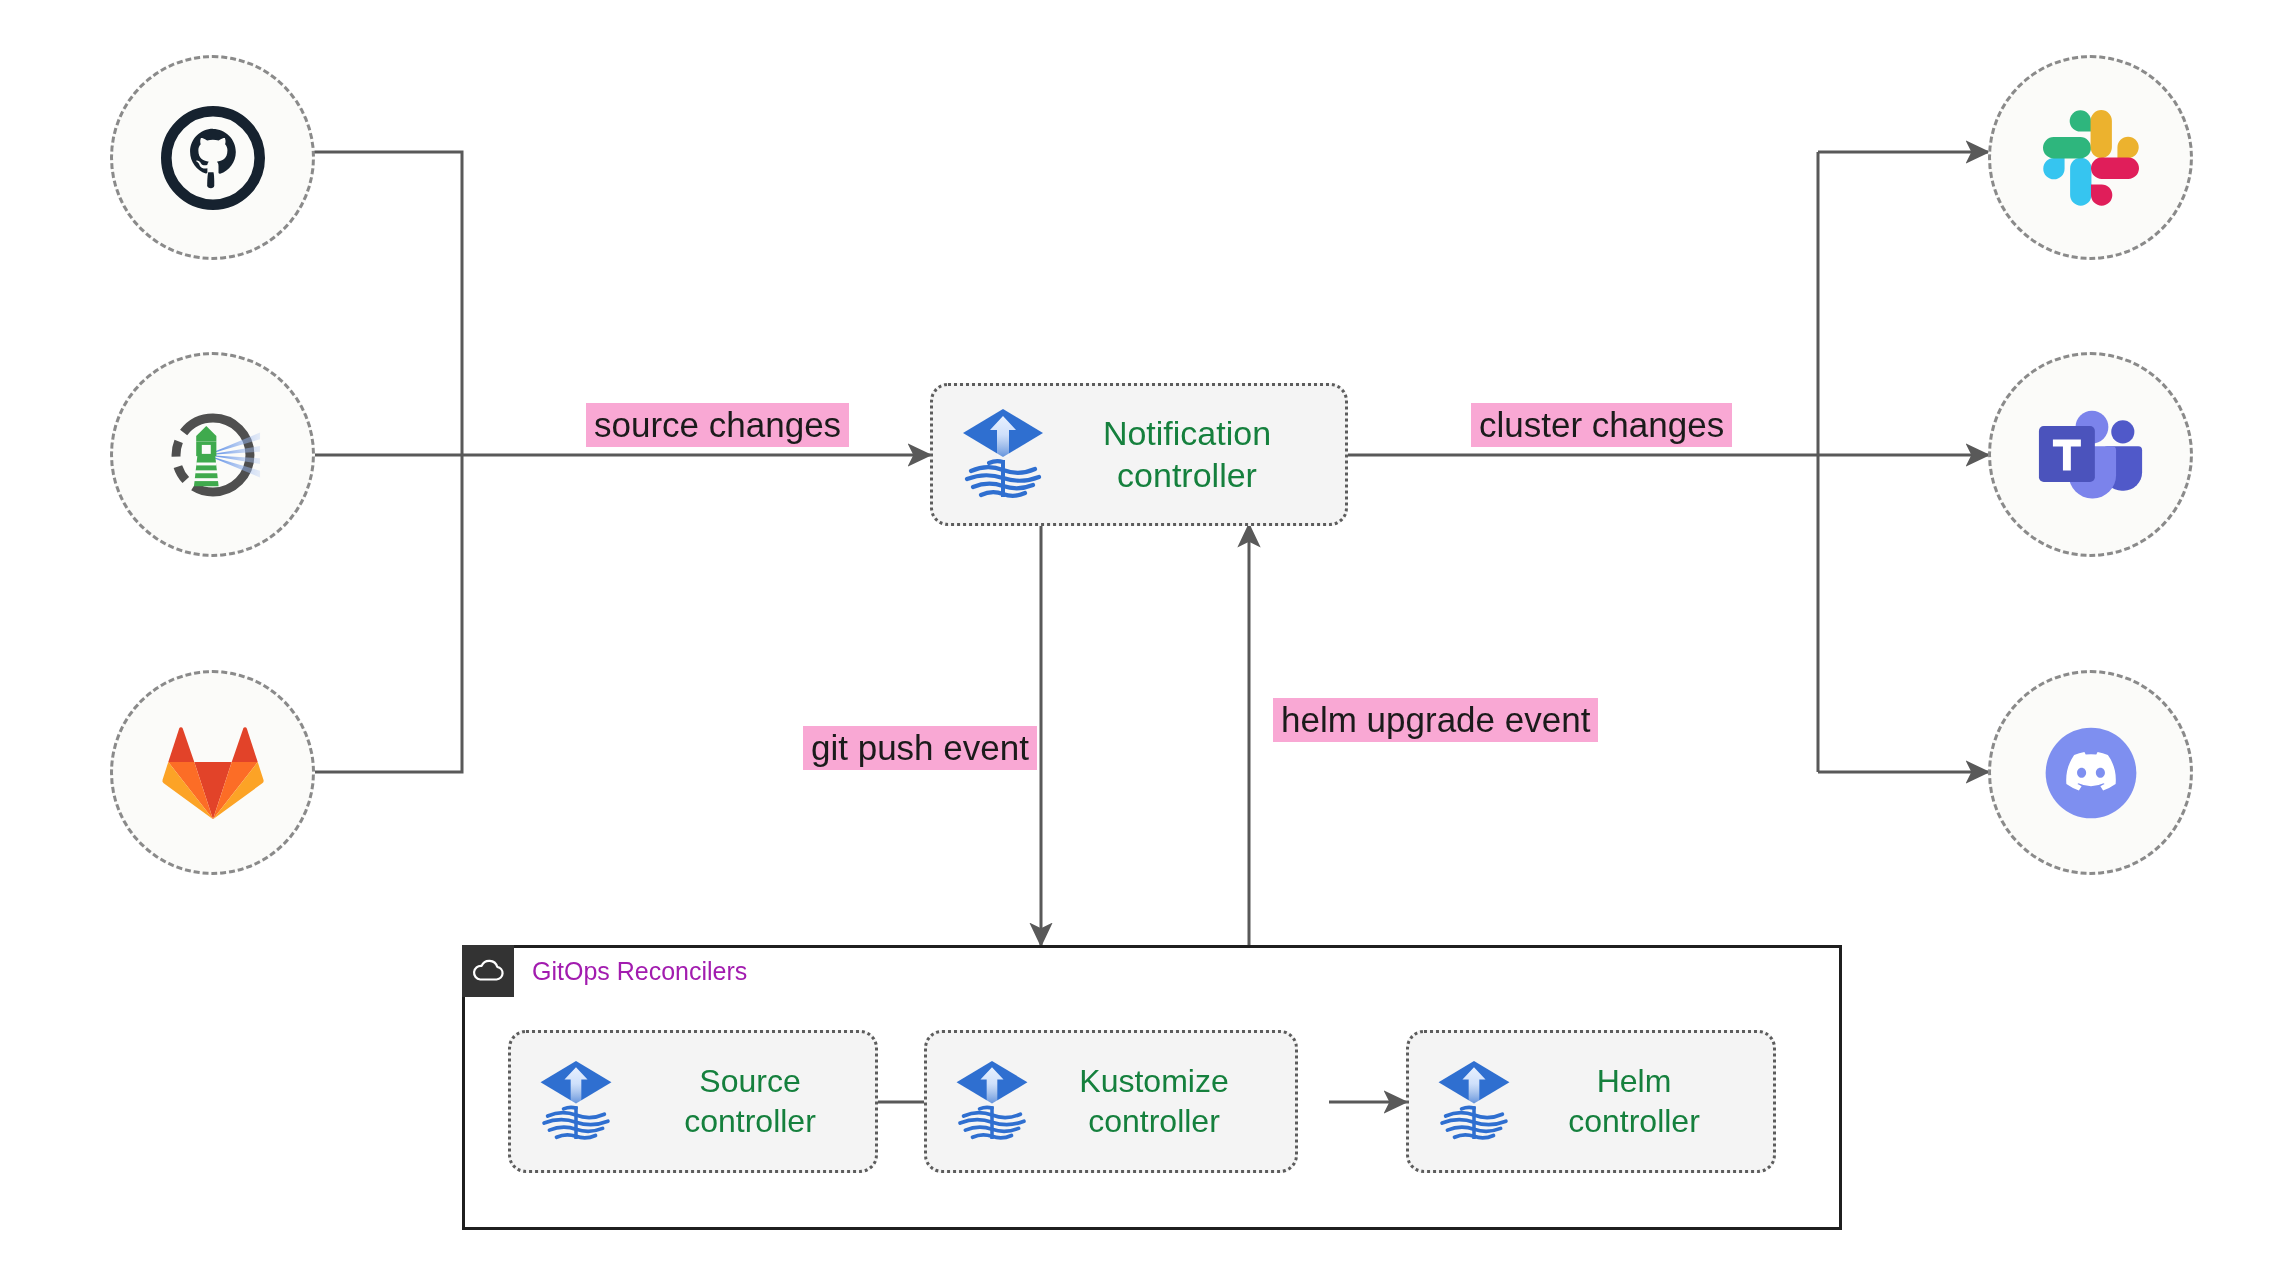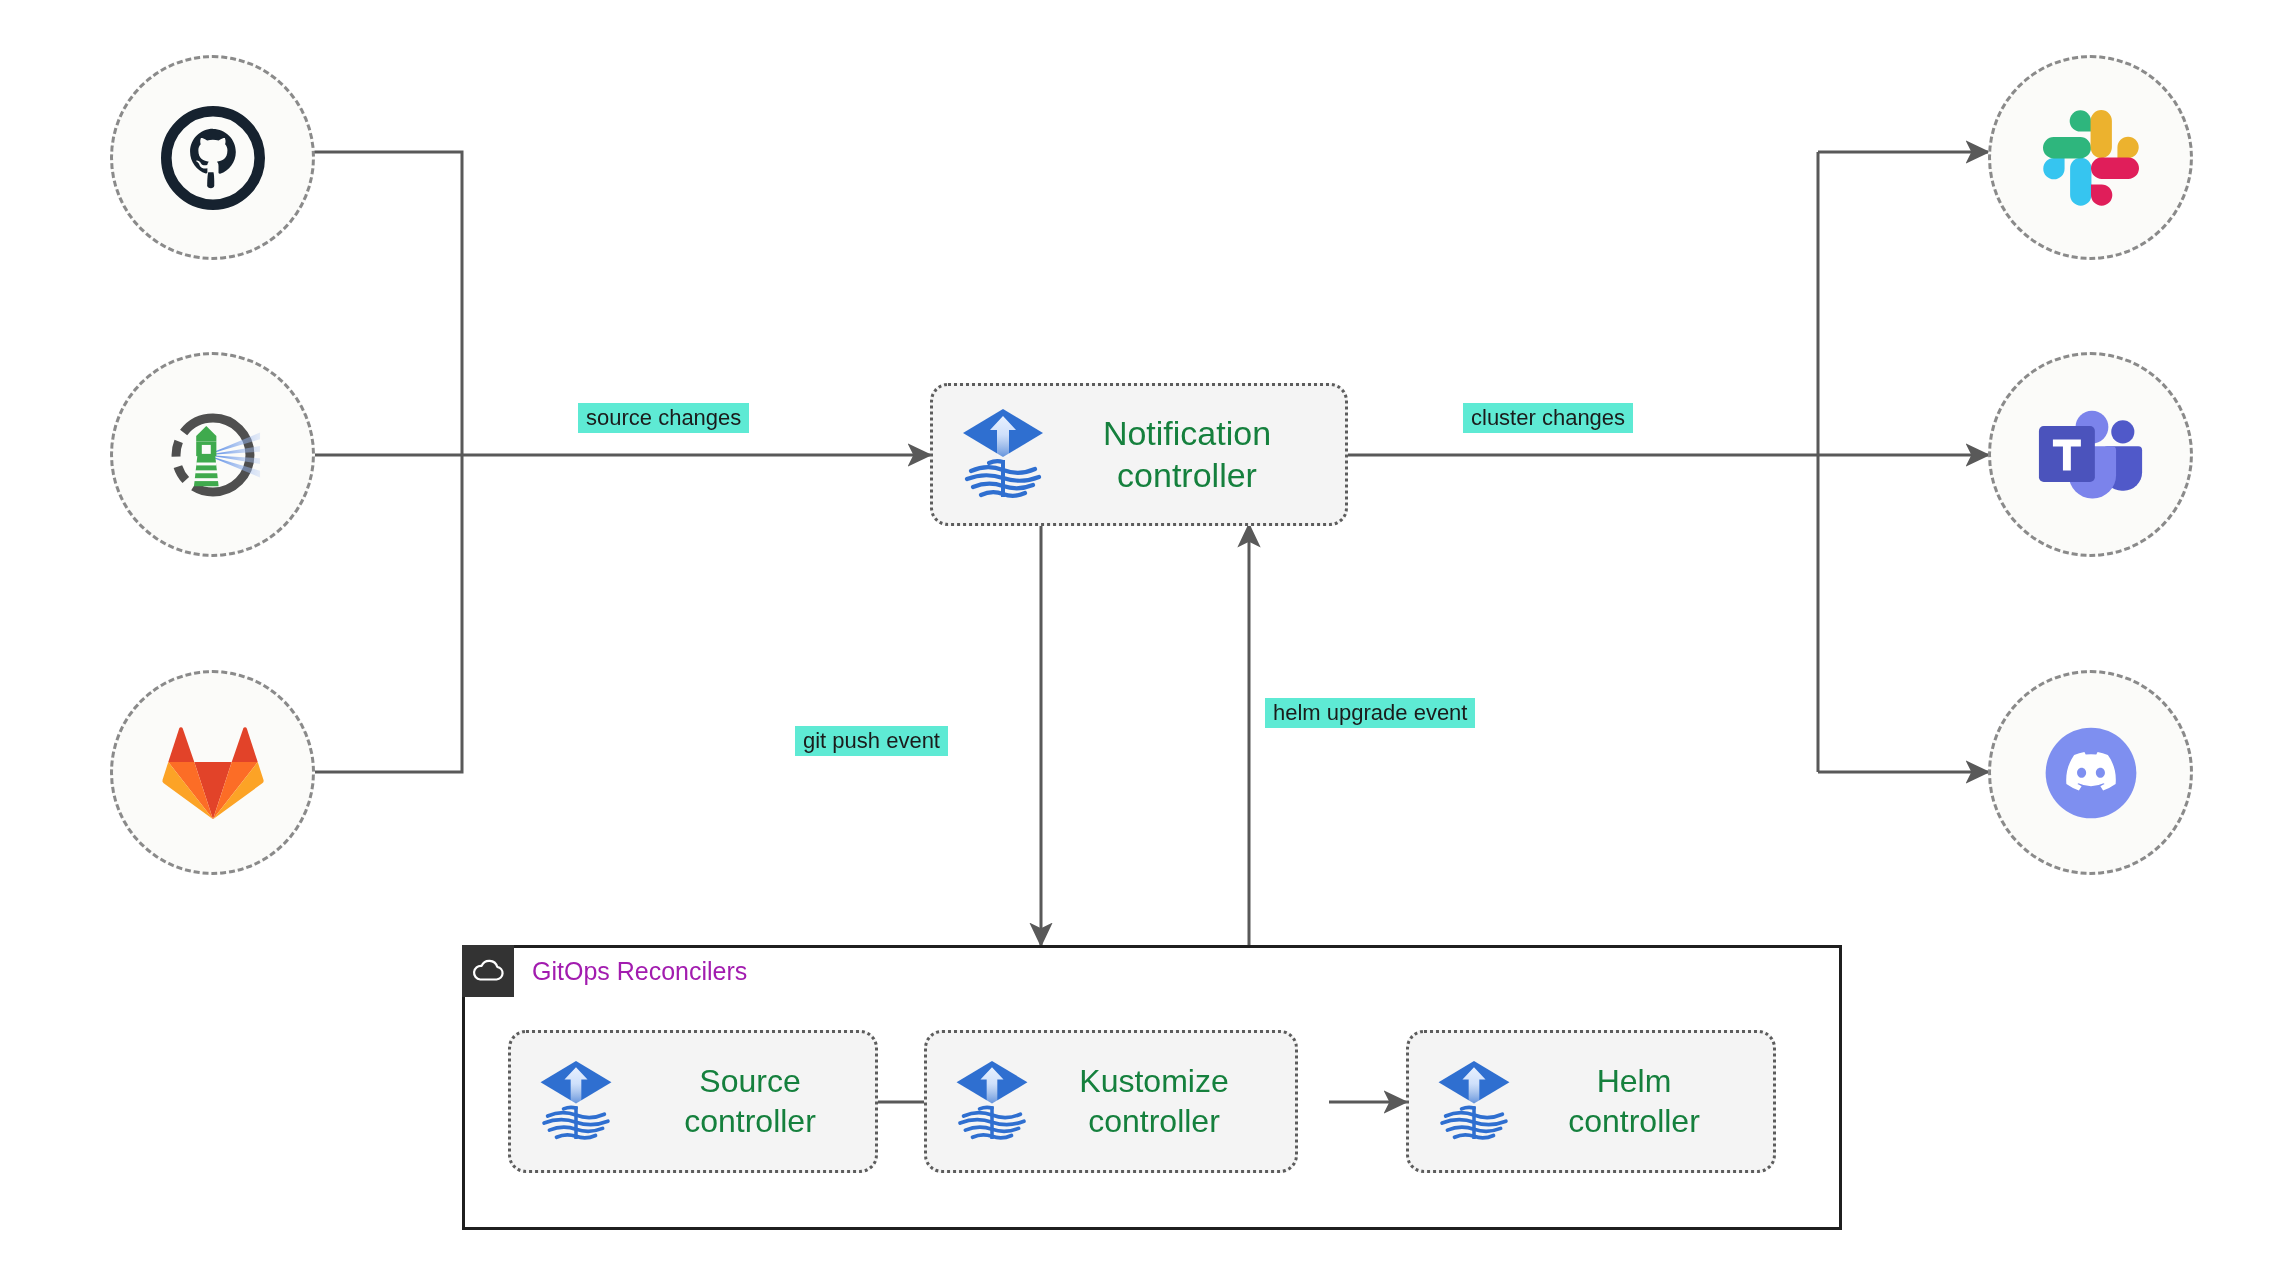--- a/index.html
+++ b/index.html
@@ -90,25 +90,26 @@
   #gitops-header .hdr-text {
     margin-left: 18px;
     font-size: 25px;
     color: #a21caf;
     white-space: nowrap;
   }
 
   
   .edge-label {
     position: absolute;
-    font-size: 22px;
+    font-size: 35px;
     color: #1b1b1b;
     white-space: nowrap;
-    background: #5eead4;
+    background: #f9a8d4;
     padding: 2px 8px;
+    margin-left: 8px;
   }
 </style>
 </head>
 <body>
 
 <div id="canvas">
 
   <svg id="wires" viewBox="0 0 2292 1284" width="2292" height="1284" xmlns="http://www.w3.org/2000/svg">
     <defs>
       <marker id="arrow" viewBox="0 0 12 12" refX="10" refY="6" markerWidth="9" markerHeight="9" orient="auto-start-reverse">

